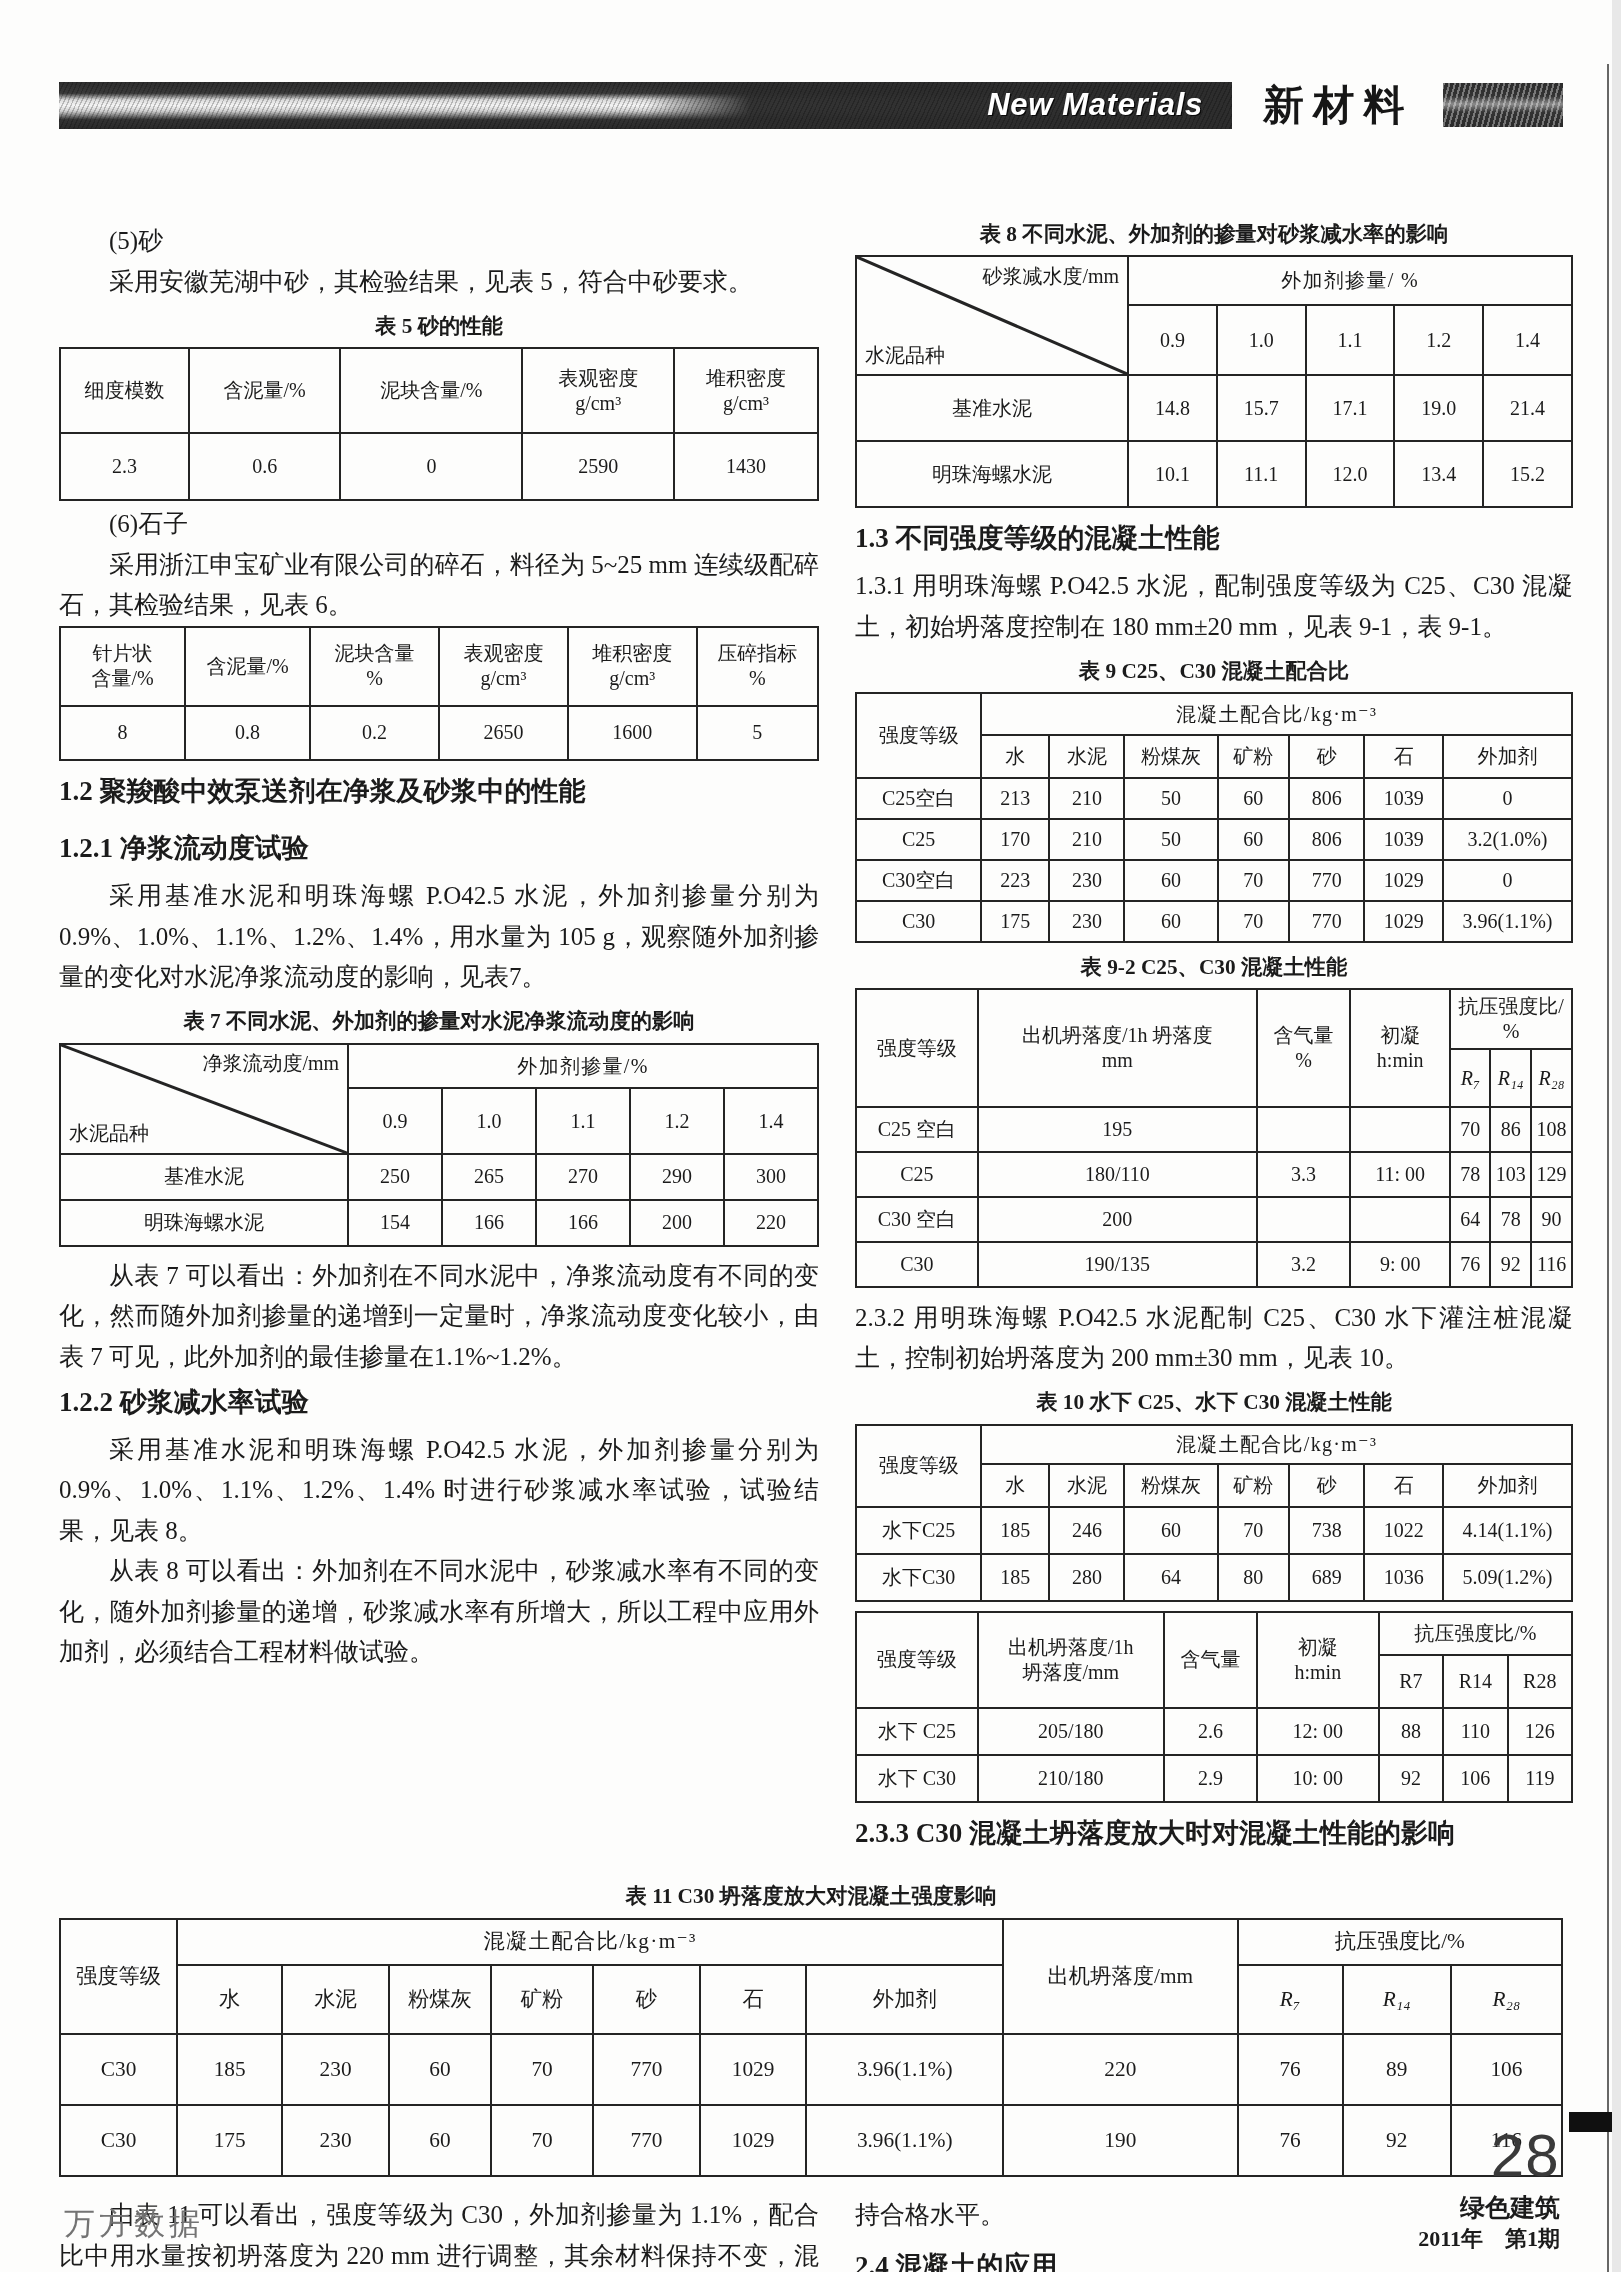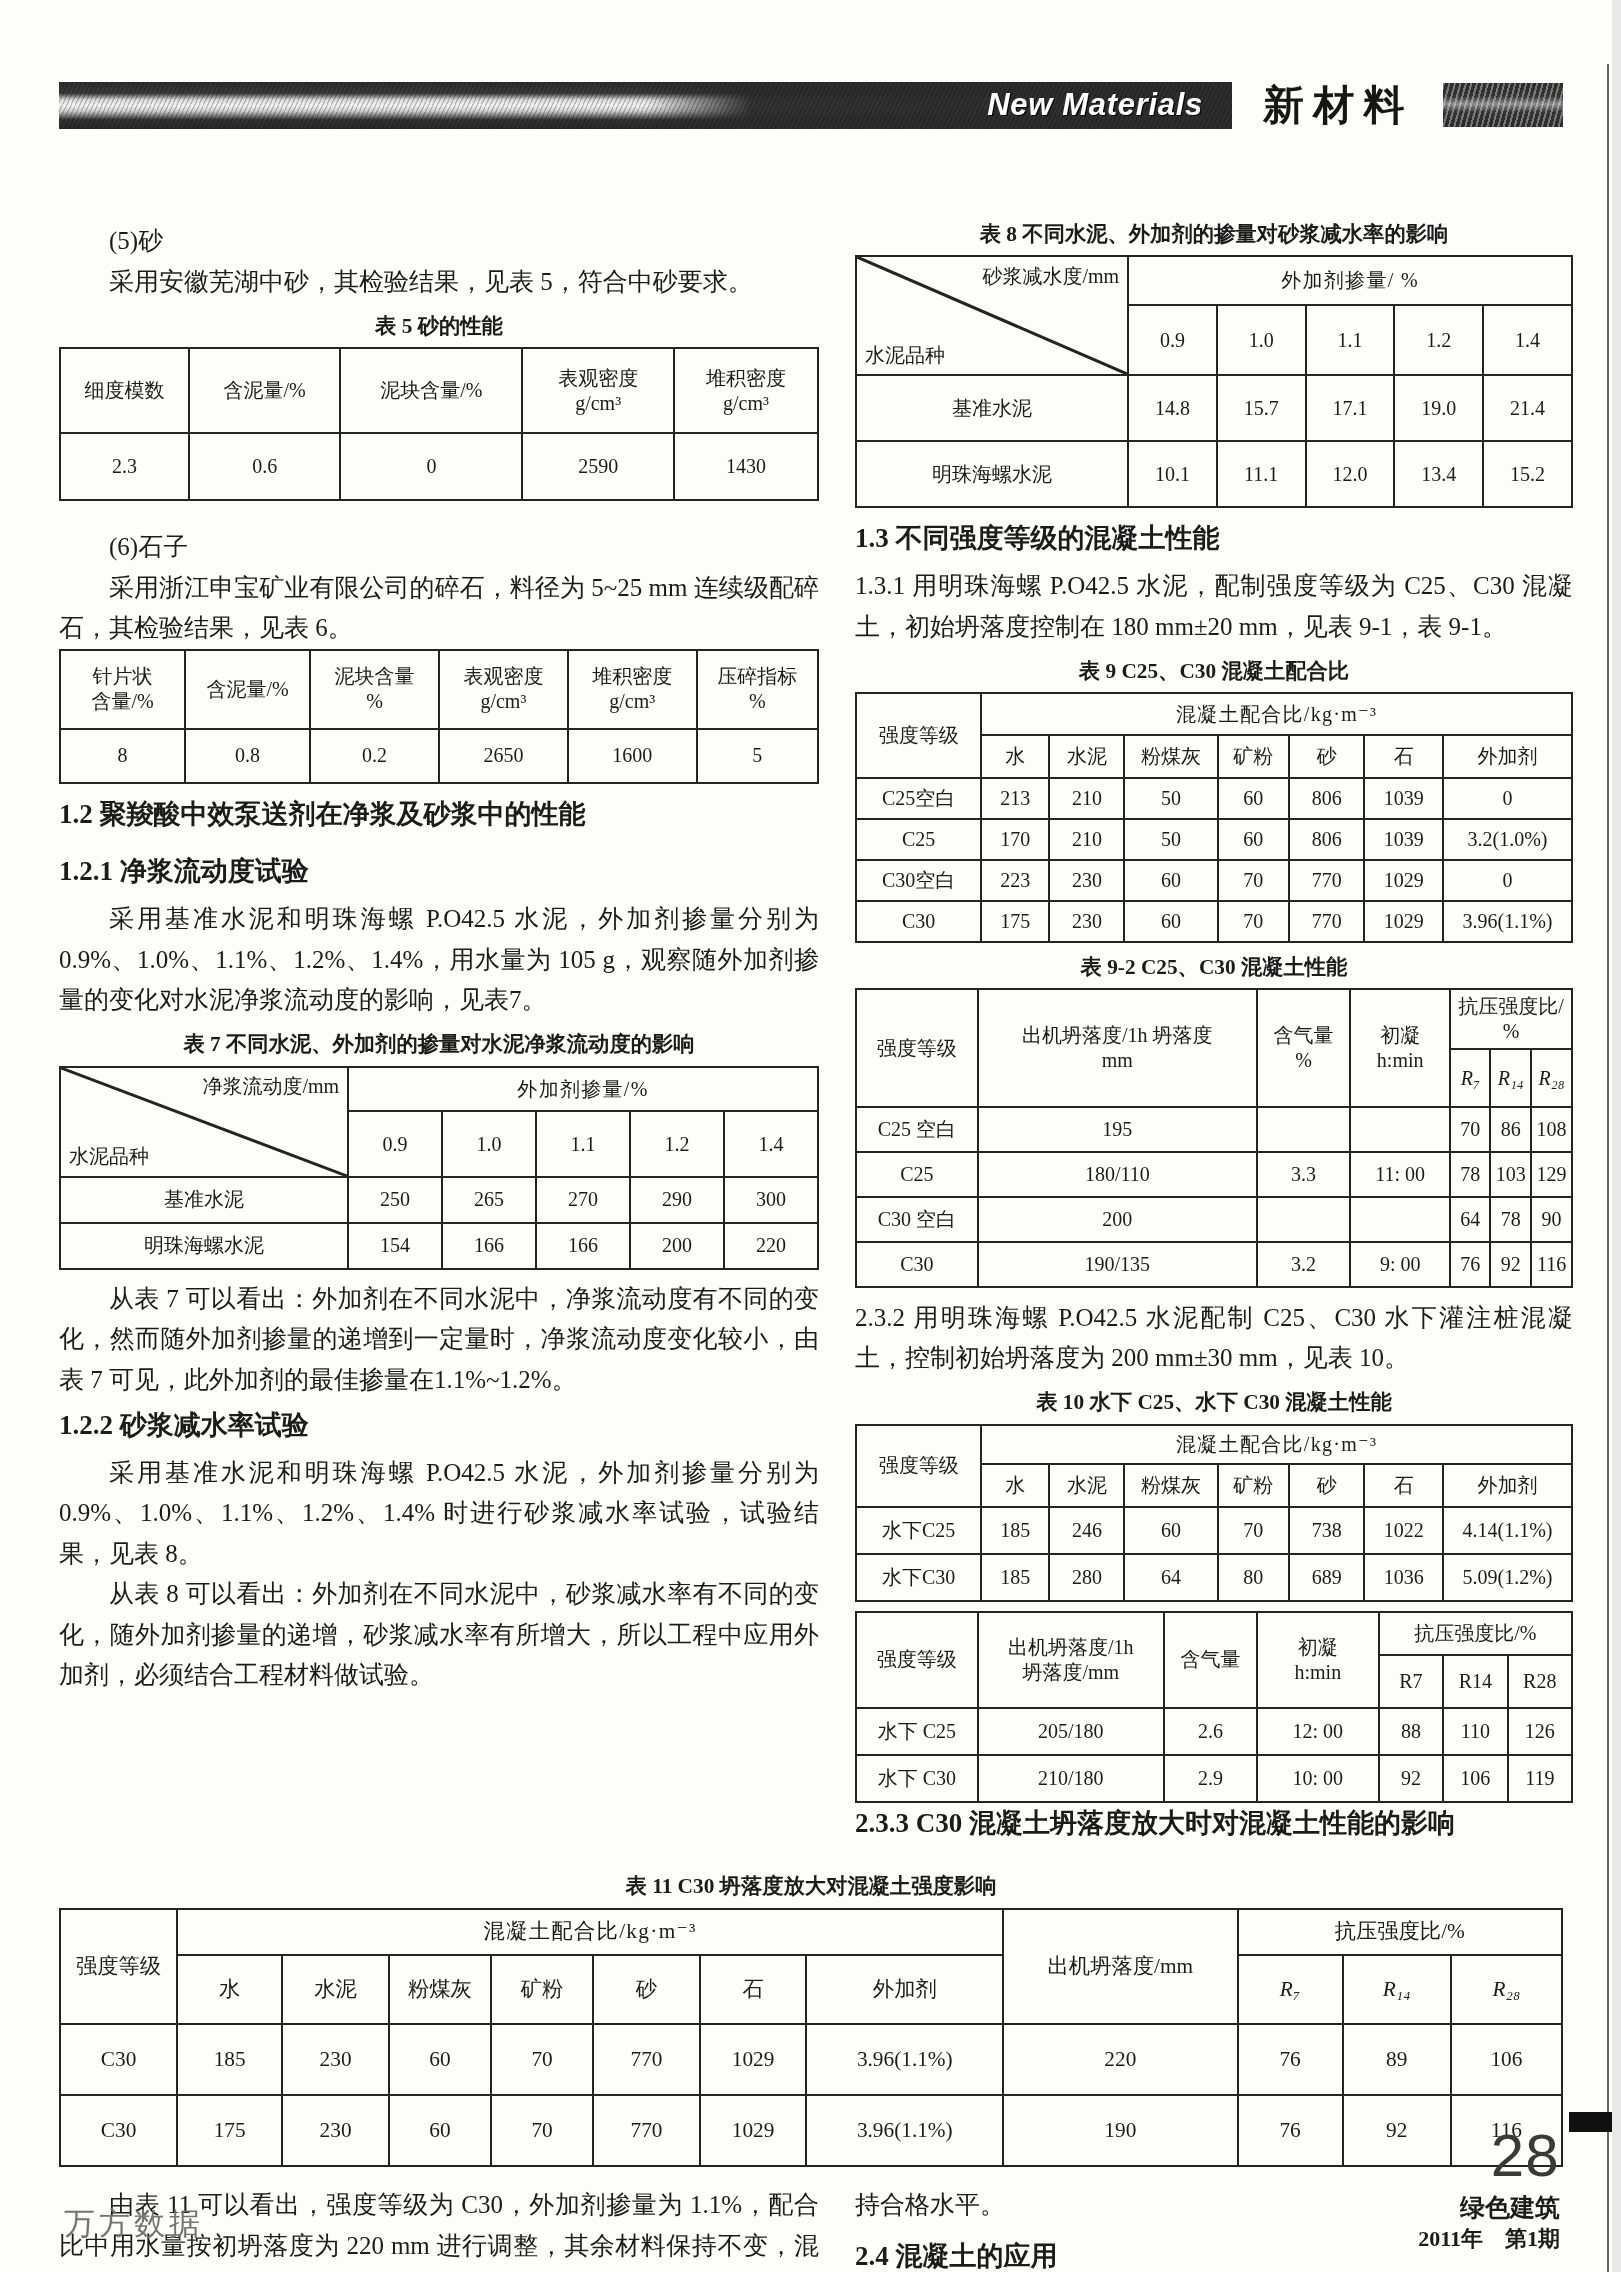--- a/index.html
+++ b/index.html
@@ -126,21 +126,21 @@
         <tr>
           <td class="dt">2.3</td>
           <td class="dt">0.6</td>
           <td class="dt">0</td>
           <td class="dt">2590</td>
           <td class="dt">1430</td>
         </tr>
       </tbody>
         </table>
 
-      <p class="para" style="margin-top:26px">(6)石子</p>
+      <p class="para" style="margin-top:3px">(6)石子</p>
       <p class="para">采用浙江申宝矿业有限公司的碎石，料径为 5~25 mm 连续级配碎石，其检验结果，见表 6。</p>
 
       <table class="tbl t6">
         <colgroup>
           <col style="width:16.5%">
             <col style="width:16.5%">
             <col style="width:17%">
             <col style="width:17%">
             <col style="width:17%">
             <col style="width:16%">
@@ -505,21 +505,21 @@
           <td class="dt">210/180</td>
           <td class="dt">2.9</td>
           <td class="dt">10: 00</td>
           <td class="dt">92</td>
           <td class="dt">106</td>
           <td class="dt">119</td>
         </tr>
       </tbody>
         </table>
 
-      <div class="h-big" style="margin-top:2px">2.3.3 C30 混凝土坍落度放大时对混凝土性能的影响</div>
+      <div class="h-big" style="margin-top:12px">2.3.3 C30 混凝土坍落度放大时对混凝土性能的影响</div>
     </div>
   </div>
 
   <div class="full-block">
     <div class="tbl-title">表 11  C30 坍落度放大对混凝土强度影响</div>
     <table class="tbl t11v">
       <colgroup>
         <col style="width:7.8%">
           <col style="width:7%">
           <col style="width:7.1%">

